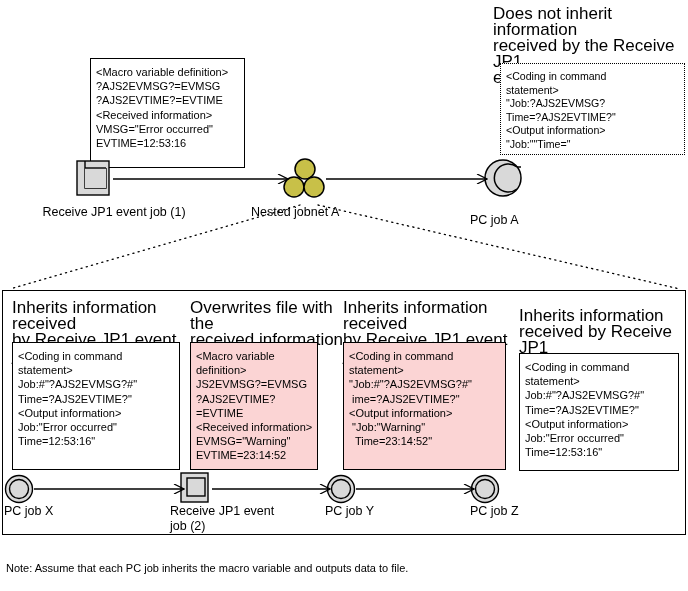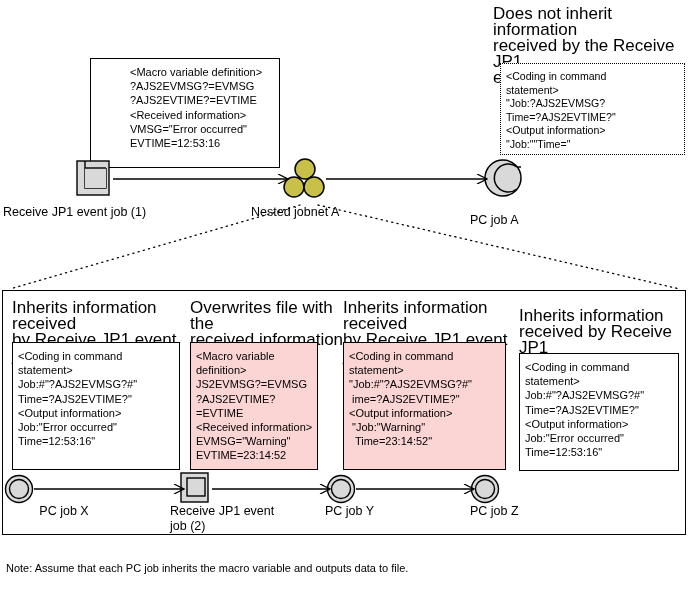--- a/index.html
+++ b/index.html
@@ -68,21 +68,21 @@
     width: 688px; height: 591px;
     pointer-events: none;
   }
 
   
   .icon { position: absolute; }
 </style>
 </head>
 <body>
 
-<div class="abs solid-box" style="left:90px; top:58px; width:190px; height:110px;padding-left:34px;">
+<div class="abs solid-box" style="left:90px; top:58px; width:155px; height:110px;">
   <div class="code">&lt;Macro variable definition&gt;
 ?AJS2EVMSG?=EVMSG
 ?AJS2EVTIME?=EVTIME
 &lt;Received information&gt;
 VMSG="Error occurred"
 EVTIME=12:53:16</div>
 </div>
 
 <div class="abs caption" style="left:493px; top:6px; width:195px;">Does not inherit information
 received by the Receive JP1
@@ -90,21 +90,21 @@
 
 <div class="abs dotted-box" style="left:500px; top:63px; width:185px; height:92px;">
   <div class="code small">&lt;Coding in command
 statement&gt;
 "Job:?AJS2EVMSG?
 Time=?AJS2EVTIME?"
 &lt;Output information&gt;
 "Job:""Time="</div>
 </div>
 
-<div class="abs node-label" style="left:3px; top:205px; width:180px;">Receive JP1 event job (1)</div>
+<div class="abs node-label" style="left:24px; top:205px; width:180px;text-align:center;">Receive JP1 event job (1)</div>
 <div class="abs node-label" style="left:251px; top:205px; width:140px;">Nested jobnet A</div>
 <div class="abs node-label" style="left:470px; top:205px; width:100px;margin-top:8px;">PC job A</div>
 
 <div class="icon" style="left:76px; top:160px; width:38px; height:38px;">
   <svg width="38" height="38" viewBox="0 0 38 38">
     <rect x="1" y="1" width="32" height="34" fill="#d9d9d9" stroke="#000" stroke-width="1.4"></rect>
     <polyline points="9,1 9,28 30,28 30,8" fill="none" stroke="#000" stroke-width="1.4"></polyline>
     <rect x="9" y="8" width="21" height="20" fill="#d9d9d9" stroke="none"></rect>
     <polyline points="9,8 30,8" fill="none" stroke="#000" stroke-width="1.4"></polyline>
   </svg>
@@ -132,21 +132,21 @@
 by Receive JP1 event job (1).</div>
 <div class="abs solid-box" style="left:12px; top:342px; width:168px; height:128px;">
   <div class="code">&lt;Coding in command
 statement&gt;
 Job:#"?AJS2EVMSG?#"
 Time=?AJS2EVTIME?"
 &lt;Output information&gt;
 Job:"Error occurred"
 Time=12:53:16"</div>
 </div>
-<div class="abs node-label" style="left:4px; top:504px; width:120px;text-align:center;">PC job X</div>
+<div class="abs node-label" style="left:4px; top:504px; width:120px;">PC job X</div>
 <div class="icon" style="left:4px; top:474px; width:30px; height:30px;">
   <svg width="30" height="30" viewBox="0 0 30 30">
     <circle cx="15" cy="15" r="13.5" fill="#d9d9d9" stroke="#000" stroke-width="1.4"></circle>
     <circle cx="15" cy="15" r="9.5" fill="#d9d9d9" stroke="#000" stroke-width="1.4"></circle>
   </svg>
 </div>
 
 <div class="abs caption" style="left:190px; top:300px; width:160px;">Overwrites file with the
 received information.</div>
 <div class="abs solid-box pink" style="left:190px; top:342px; width:128px; height:128px;">

